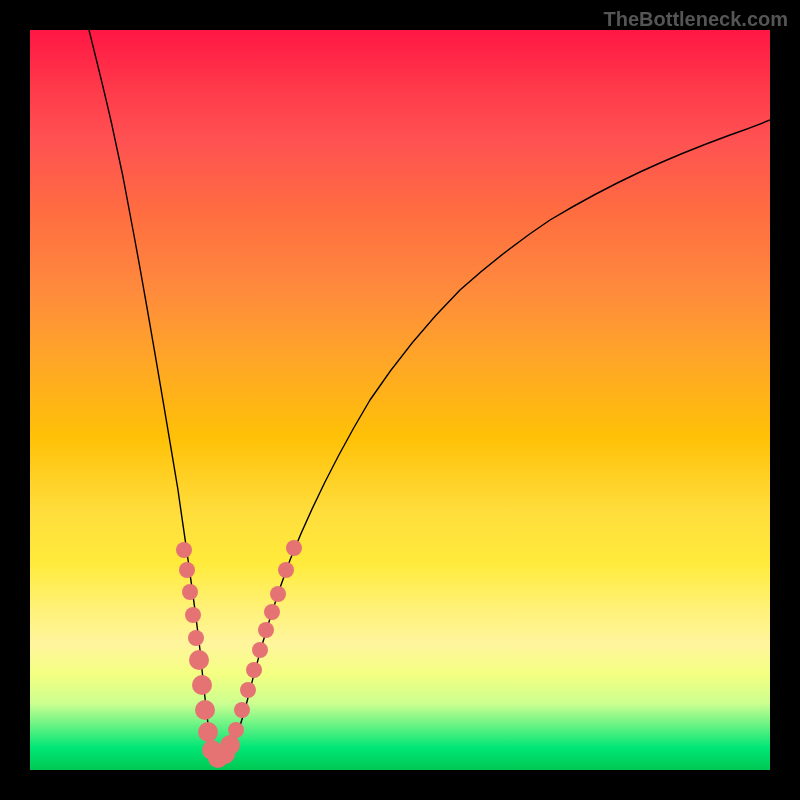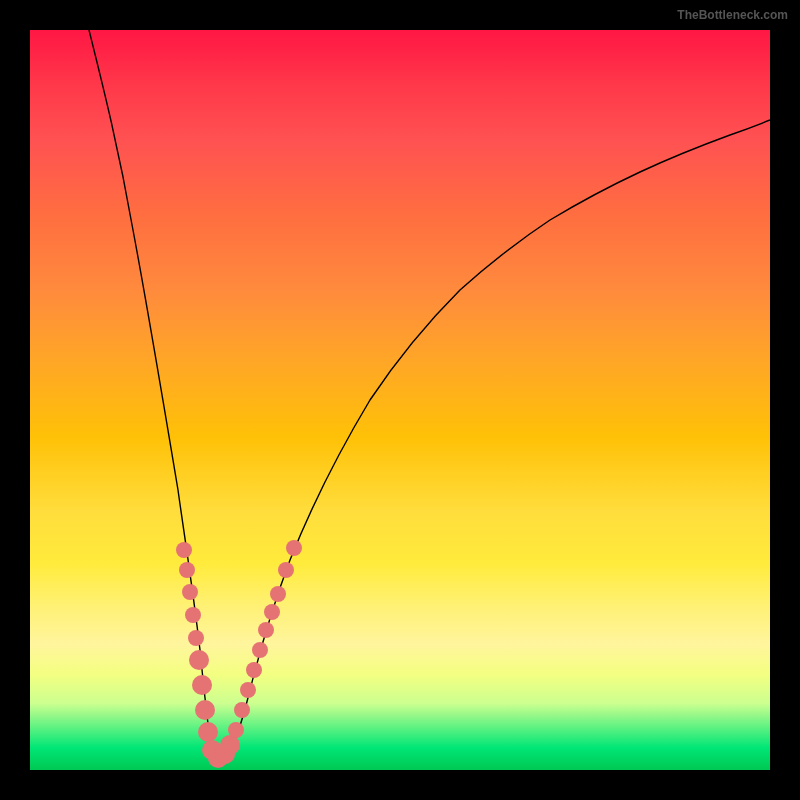--- a/index.html
+++ b/index.html
@@ -32,21 +32,21 @@
         #ccff90 91%,
         #00e676 97%,
         #00c853 100%
       );
     }
     .watermark {
       position: absolute;
       top: 8px;
       right: 12px;
       font-family: Arial, sans-serif;
-      font-size: 12px;
+      font-size: 20px;
       font-weight: bold;
       color: #555;
       z-index: 10;
     }
     svg {
       position: absolute;
       left: 0;
       top: 0;
       width: 100%;
       height: 100%;

